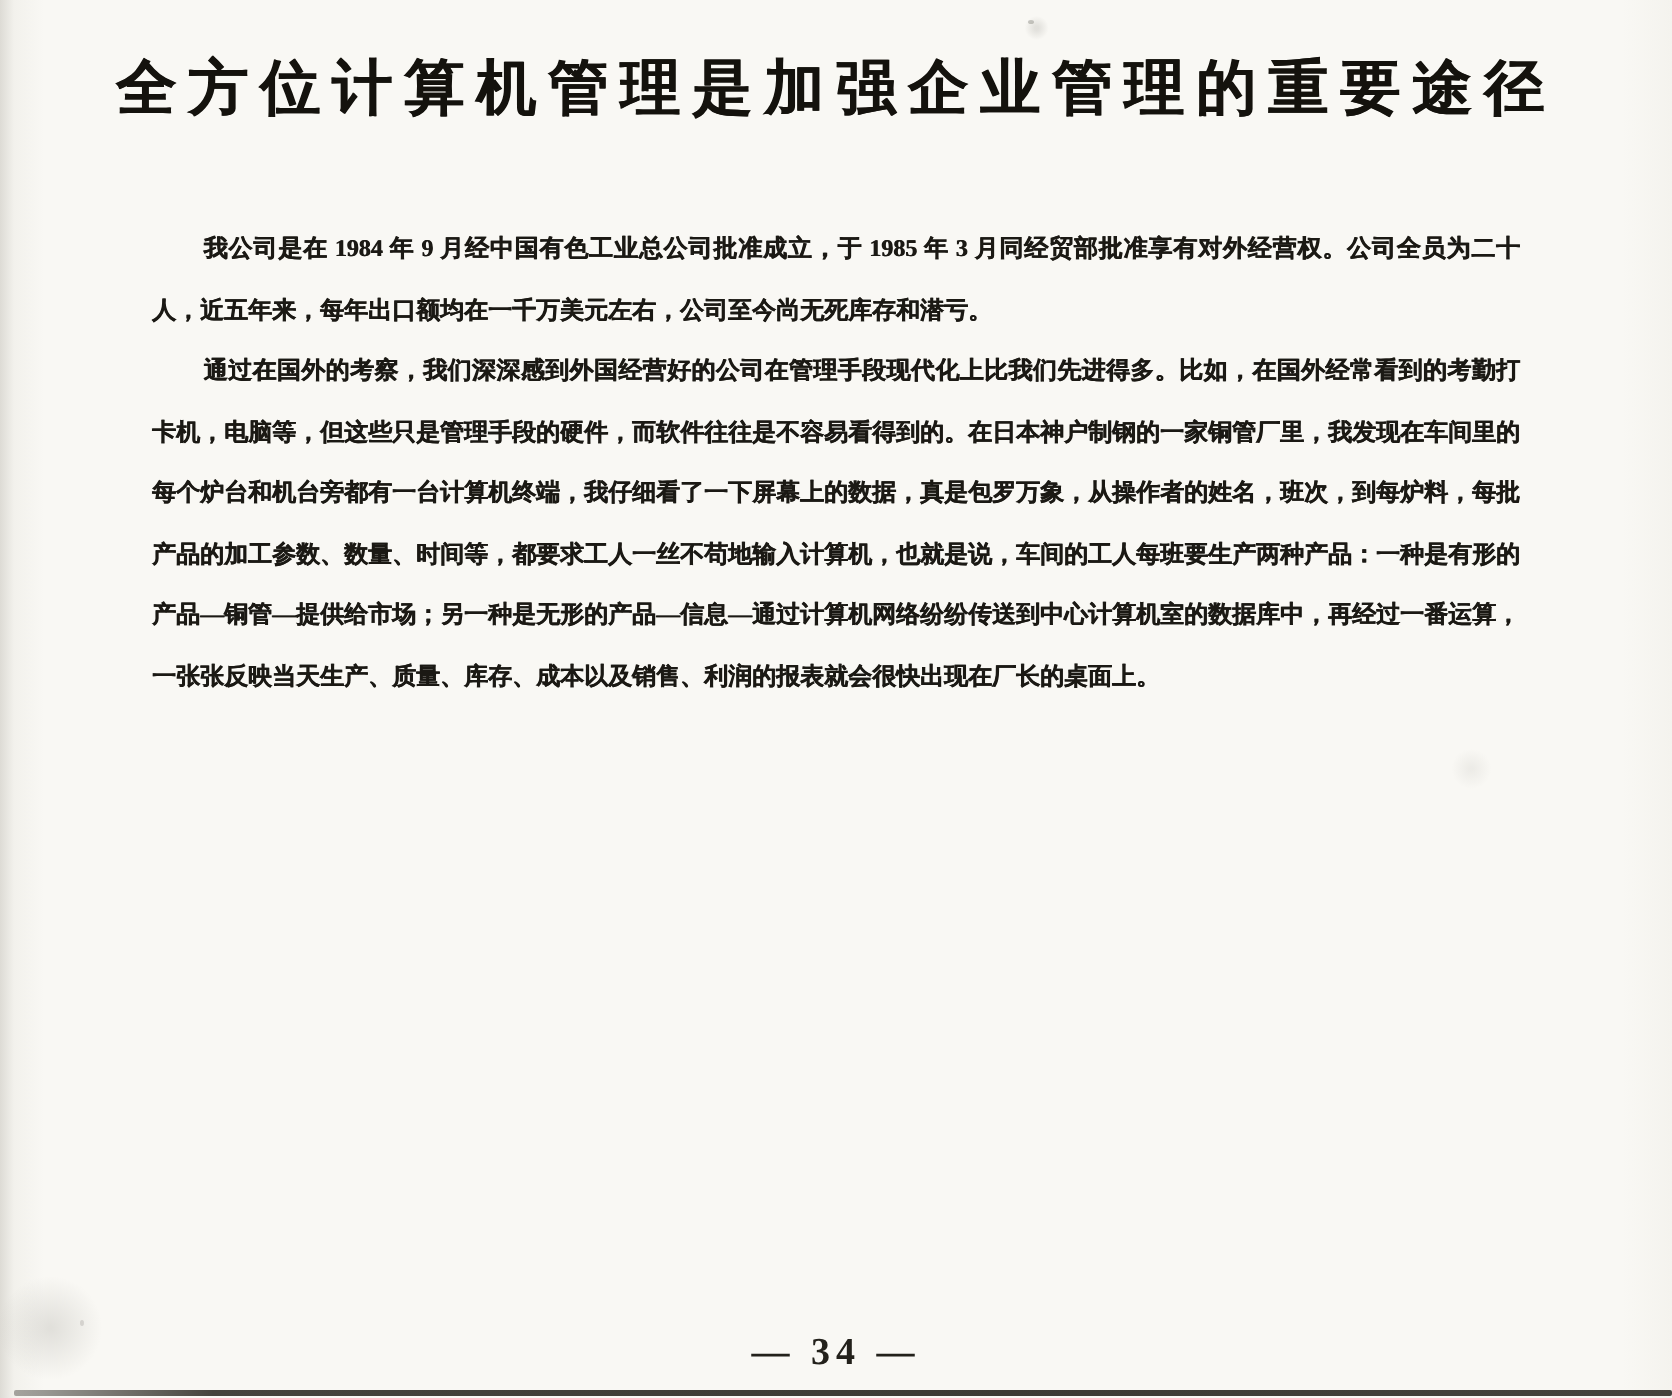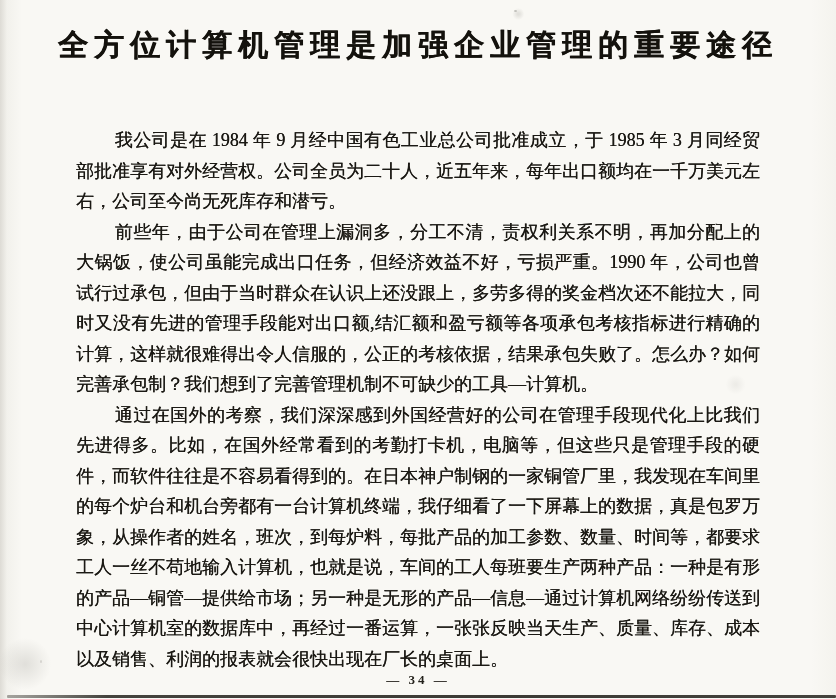--- a/index.html
+++ b/index.html
@@ -37,42 +37,42 @@
     margin-top: 13px;
     text-align: center;
     font-size: 18.5px;
     font-weight: 700;
     letter-spacing: 1.5px;
     color: #1c1a15;
     white-space: nowrap;
   }
   .doc-body {
     position: absolute;
-    top: 125px;
+    top: 109px;
     left: 76px;
     width: 684px;
-    font-size: 18px;
-    font-weight: 400;
+    font-size: 12px;
+    font-weight: 700;
     line-height: 30.5px;
     text-align: justify;
     text-justify: inter-ideograph;
     color: #1b1914;
     text-shadow: 0.3px 0 0 #1b1914;
   }
   .doc-body p {
     margin: 0;
     text-indent: 2.15em;
   }
   .page-number {
     position: absolute;
     left: 0;
     right: 0;
     bottom: 11px;
     text-align: center;
-    font-size: 13px;
+    font-size: 19px;
     font-weight: 700;
     letter-spacing: 3px;
     color: #23211b;
   }
   .bottom-rule {
     position: absolute;
     left: 7px;
     right: 0;
     bottom: 1px;
     height: 3px;
@@ -91,21 +91,20 @@
 </head>
 <body>
 
 <div class="page">
 
   <h1 class="title">全方位计算机管理是加强企业管理的重要途径</h1>
 
 
   <div class="doc-body">
     <p>我公司是在 1984 年 9 月经中国有色工业总公司批准成立，于 1985 年 3 月同经贸部批准享有对外经营权。公司全员为二十人，近五年来，每年出口额均在一千万美元左右，公司至今尚无死库存和潜亏。</p>
-    <p>前些年，由于公司在管理上漏洞多，分工不清，责权利关系不明，再加分配上的大锅饭，使公司虽能完成出口任务，但经济效益不好，亏损严重。1990 年，公司也曾试行过承包，但由于当时群众在认识上还没跟上，多劳多得的奖金档次还不能拉大，同时又没有先进的管理手段能对出口额,结汇额和盈亏额等各项承包考核指标进行精确的计算，这样就很难得出令人信服的，公正的考核依据，结果承包失败了。怎么办？如何完善承包制？我们想到了完善管理机制不可缺少的工具—计算机。</p>
     <p>通过在国外的考察，我们深深感到外国经营好的公司在管理手段现代化上比我们先进得多。比如，在国外经常看到的考勤打卡机，电脑等，但这些只是管理手段的硬件，而软件往往是不容易看得到的。在日本神户制钢的一家铜管厂里，我发现在车间里的每个炉台和机台旁都有一台计算机终端，我仔细看了一下屏幕上的数据，真是包罗万象，从操作者的姓名，班次，到每炉料，每批产品的加工参数、数量、时间等，都要求工人一丝不苟地输入计算机，也就是说，车间的工人每班要生产两种产品：一种是有形的产品—铜管—提供给市场；另一种是无形的产品—信息—通过计算机网络纷纷传送到中心计算机室的数据库中，再经过一番运算，一张张反映当天生产、质量、库存、成本以及销售、利润的报表就会很快出现在厂长的桌面上。</p>
   </div>
 
   <div class="page-number">— 34 —</div>
 
   <div class="bottom-rule"></div>
 
   <span class="speck s1"></span>
   <span class="speck s2"></span>
   <span class="speck s3"></span>

